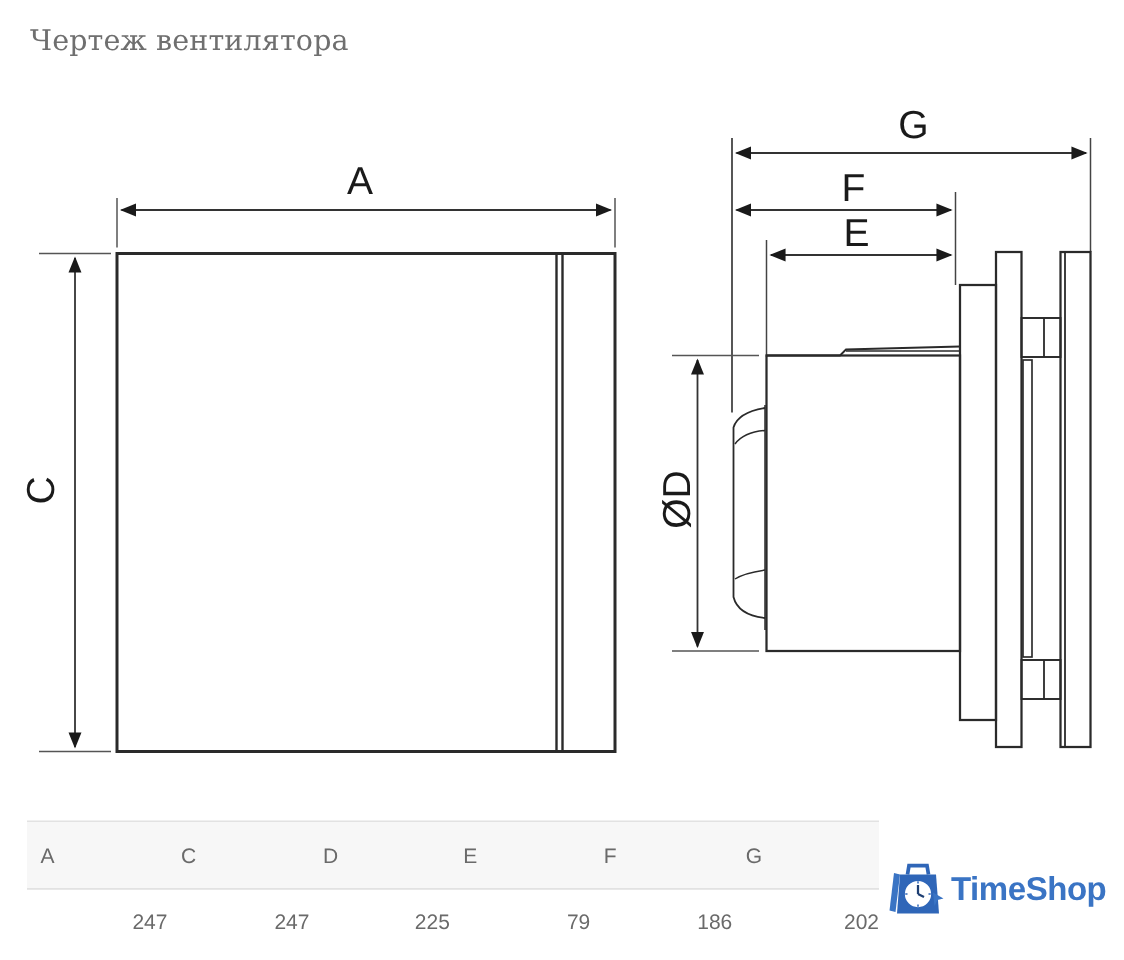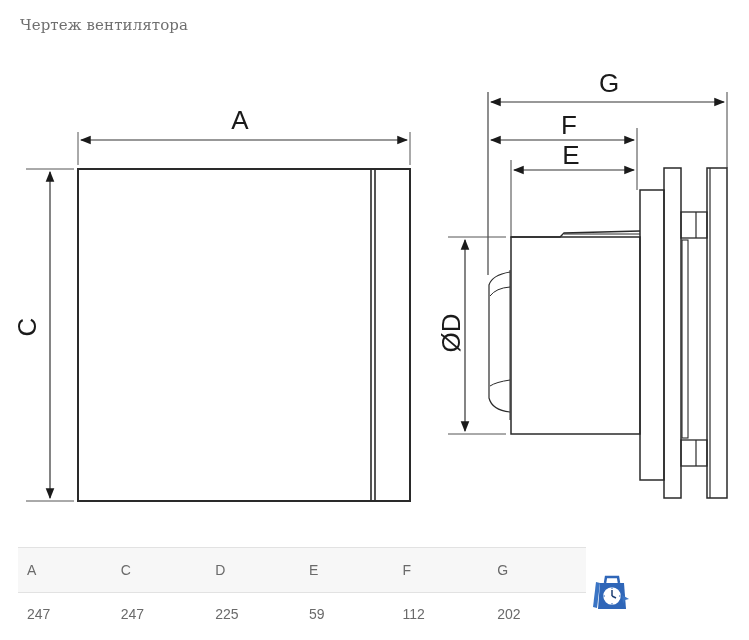--- a/index.html
+++ b/index.html
@@ -1,22 +1,22 @@
 <!DOCTYPE html>
 <html><head>
 <meta charset="utf-8">
 <style>
   html, body { margin:0; padding:0; background:#ffffff; }
   body { width:749px; height:640px; position:relative; overflow:hidden; font-family:"DejaVu Serif", serif; }
-  .title { position:absolute; left:20px; top:16px; font-family:"DejaVu Serif", serif; font-size:15px; color:#6f6f6f; letter-spacing:0.1px; }
+  .title { position:absolute; left:20px; top:16px; font-family:"DejaVu Serif", serif; font-size:19px; color:#6f6f6f; letter-spacing:0.1px; }
   .drawing { position:absolute; left:0; top:0; width:749px; height:530px; }
   .dim-label { font-family:"Liberation Sans", sans-serif; font-size:26px; fill:#1a1a1a; }
   .specs { position:absolute; left:18px; top:547px; width:568px; border-collapse:collapse; font-family:"Liberation Sans", sans-serif; font-size:14px; color:#6a6a6a; }
   .specs th { background:#f7f7f7; font-weight:normal; text-align:left; height:44px; padding:0 0 0 9px; border-top:1px solid #e2e2e2; border-bottom:1px solid #e2e2e2; }
-  .specs td { text-align:left; height:42px; padding:0 0 0 9px; }
+  .specs td { text-align:right; height:42px; padding:0 0 0 9px; }
   .specs .c0 { width:82px; } .specs .c1 { width:83px; } .specs .c2 { width:82px; }
   .specs .c3 { width:82px; } .specs .c4 { width:83px; } .specs .c5 { width:86px; }
   .logo { position:absolute; left:592px; top:573px; display:flex; align-items:center; }
   .logo-text { font-family:"Liberation Sans", sans-serif; font-size:22px; font-weight:bold; color:#3a74c4; margin-left:4px; letter-spacing:-0.3px; }
 </style>
 </head>
 <body>
 
 <div class="title">Чертеж вентилятора</div>
 
@@ -100,22 +100,22 @@
       <th class="c3">E</th>
       <th class="c4">F</th>
       <th class="c5">G</th>
     </tr>
   </thead>
   <tbody>
     <tr>
       <td>247</td>
       <td>247</td>
       <td>225</td>
-      <td>59</td>
-      <td>112</td>
+      <td>79</td>
+      <td>186</td>
       <td>202</td>
     </tr>
   </tbody>
 </table>
 
 <div class="logo">
   <svg width="38" height="40" viewBox="0 0 38 40" xmlns="http://www.w3.org/2000/svg">
     <path d="M4,9 L1,34 L5,35 L8,10 z" fill="#3a74c4"></path>
     <path d="M8,10 L32,10 L34,36 L6,36 z" fill="#2f66b8"></path>
     <path d="M13,10 L14,4 L26,4 L27,10" fill="none" stroke="#2f66b8" stroke-width="2.5"></path>
@@ -123,13 +123,14 @@
     <g stroke="#2f66b8" stroke-width="1">
       <line x1="20" y1="14.5" x2="20" y2="16"></line>
         <line x1="20" y1="30" x2="20" y2="31.5"></line>
       <line x1="11.5" y1="23" x2="13" y2="23"></line>
         <line x1="27" y1="23" x2="28.5" y2="23"></line>
     </g>
     <line x1="20" y1="23" x2="20" y2="17" stroke="#1e3f73" stroke-width="1.5"></line>
     <line x1="20" y1="23" x2="24" y2="25" stroke="#1e3f73" stroke-width="1.5"></line>
     <path d="M30,22 L37,26 L33,27 L31,31 z" fill="#3a74c4"></path>
   </svg>
+  <span class="logo-text">TimeShop</span>
 </div>
 
 </body></html>

